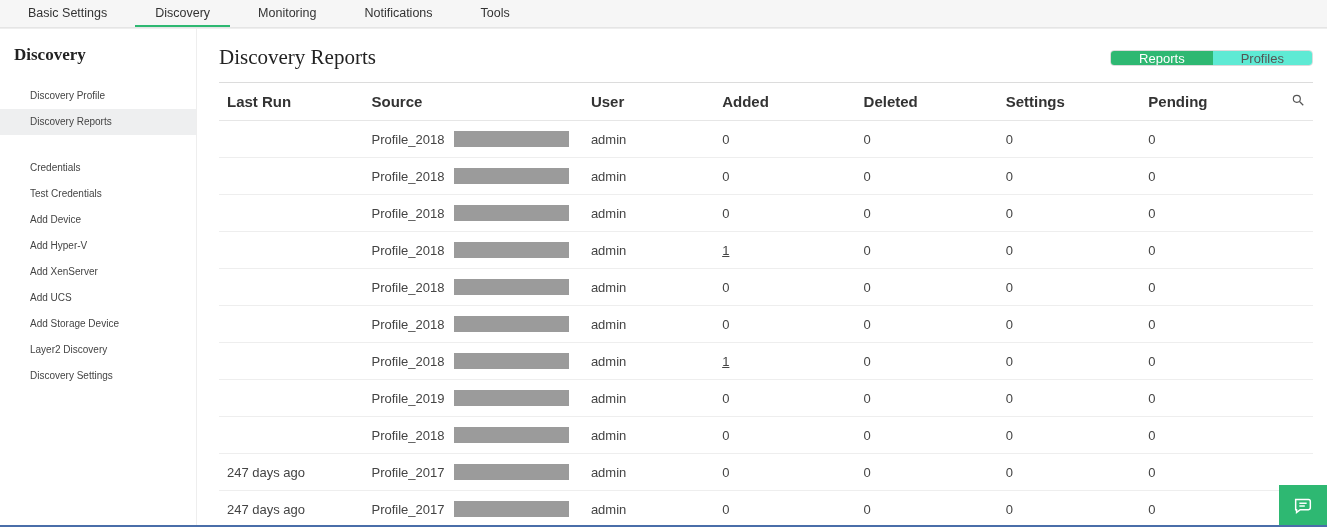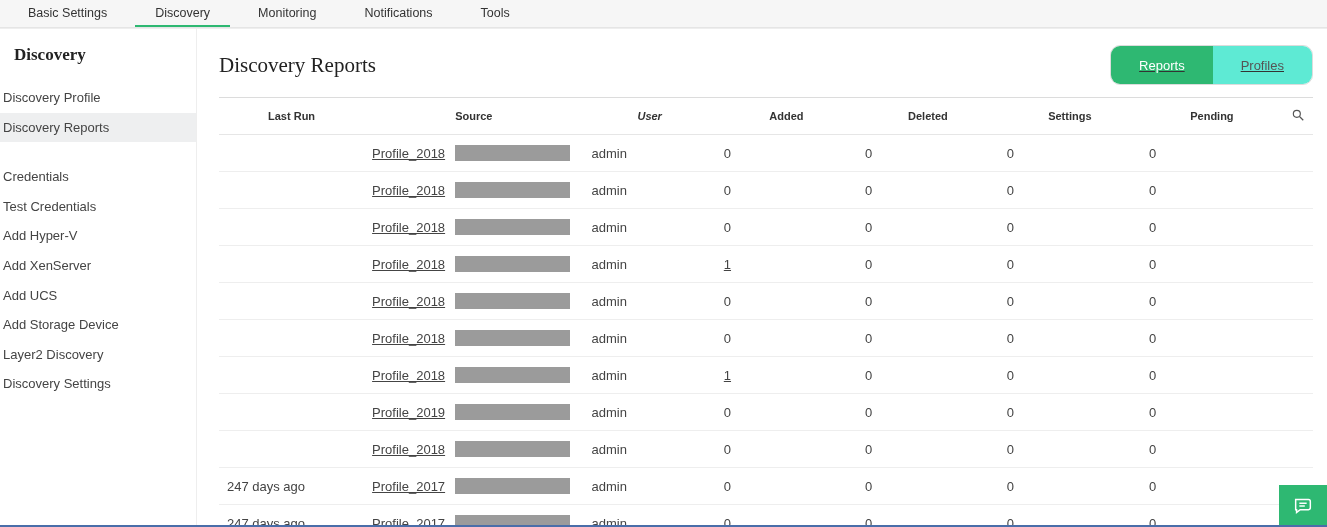--- a/index.html
+++ b/index.html
@@ -60,22 +60,22 @@
     padding: 4px 14px 12px 14px;
   }
   .sidebar .group {
     padding: 6px 0;
   }
   .sidebar .group + .group {
     padding-top: 14px;
   }
   .sidebar a.item {
     display: block;
-    padding: 7px 3px;
-    font-size: 13px;
+    padding: 7px 30px;
+    font-size: 10px;
     color: #444;
     text-decoration: none;
     line-height: 1.2;
     cursor: pointer;
   }
   .sidebar a.item.active {
     background: #eeeff0;
   }
 
   
@@ -94,24 +94,23 @@
   }
   .content-header h1 {
     font-family: Georgia, "Times New Roman", serif;
     font-size: 21px;
     font-weight: 400;
     color: #222;
   }
   .toggle {
     display: flex;
     border: 1px solid #dcdcdc;
-    border-radius: 10px;
+    border-radius: 4px;
     overflow: hidden;
-    height: 40px;
-    text-decoration: underline;
+    height: 16px;
   }
   .toggle button {
     border: none;
     background: #5eead4;
     color: #555;
     font-size: 13px;
     padding: 0 28px;
     cursor: pointer;
     height: 100%;
   }
@@ -121,42 +120,42 @@
   }
 
   
   table.reports {
     width: 100%;
     border-collapse: collapse;
     font-size: 13px;
     color: #444;
   }
   table.reports thead th {
-    text-align: center;
+    text-align: left;
     font-weight: 600;
     color: #333;
     padding: 10px 8px 10px 8px;
     border-top: 1px solid #dcdcdc;
     border-bottom: 1px solid #e6e6e6;
-    font-size: 11px;
+    font-size: 15px;
     margin-left: 16px;
   }
   table.reports tbody td {
     padding: 10px 8px;
     border-bottom: 1px solid #eee;
     vertical-align: middle;
     white-space: nowrap;
   }
   .col-lastrun { width: 150px; }
   .col-source  { width: 220px; }
-  .col-user    { width: 140px; font-style: italic; }
+  .col-user    { width: 140px; }
   .col-num     { width: 150px; }
   .col-search  { width: 30px; text-align: center; }
 
-  .source-cell { display: flex; align-items: center; gap: 10px; text-decoration: underline; }
+  .source-cell { display: flex; align-items: center; gap: 10px; }
   .source-text { }
   .redact {
     display: inline-block;
     width: 115px;
     height: 16px;
     background: #9b9b9b;
     vertical-align: middle;
   }
   .linkish { text-decoration: underline; cursor: pointer; }
 
@@ -201,20 +200,21 @@
   <div class="sidebar">
     <h2>Discovery</h2>
     <div id="sidebar-groups">
         <div class="group">
           <a class="item">Discovery Profile</a>
           <a class="item active">Discovery Reports</a>
         </div>
         <div class="group">
           <a class="item">Credentials</a>
           <a class="item">Test Credentials</a>
+          <a class="item">Add Device</a>
           <a class="item">Add Hyper-V</a>
           <a class="item">Add XenServer</a>
           <a class="item">Add UCS</a>
           <a class="item">Add Storage Device</a>
           <a class="item">Layer2 Discovery</a>
           <a class="item">Discovery Settings</a>
         </div>
       </div>
   </div>
 

